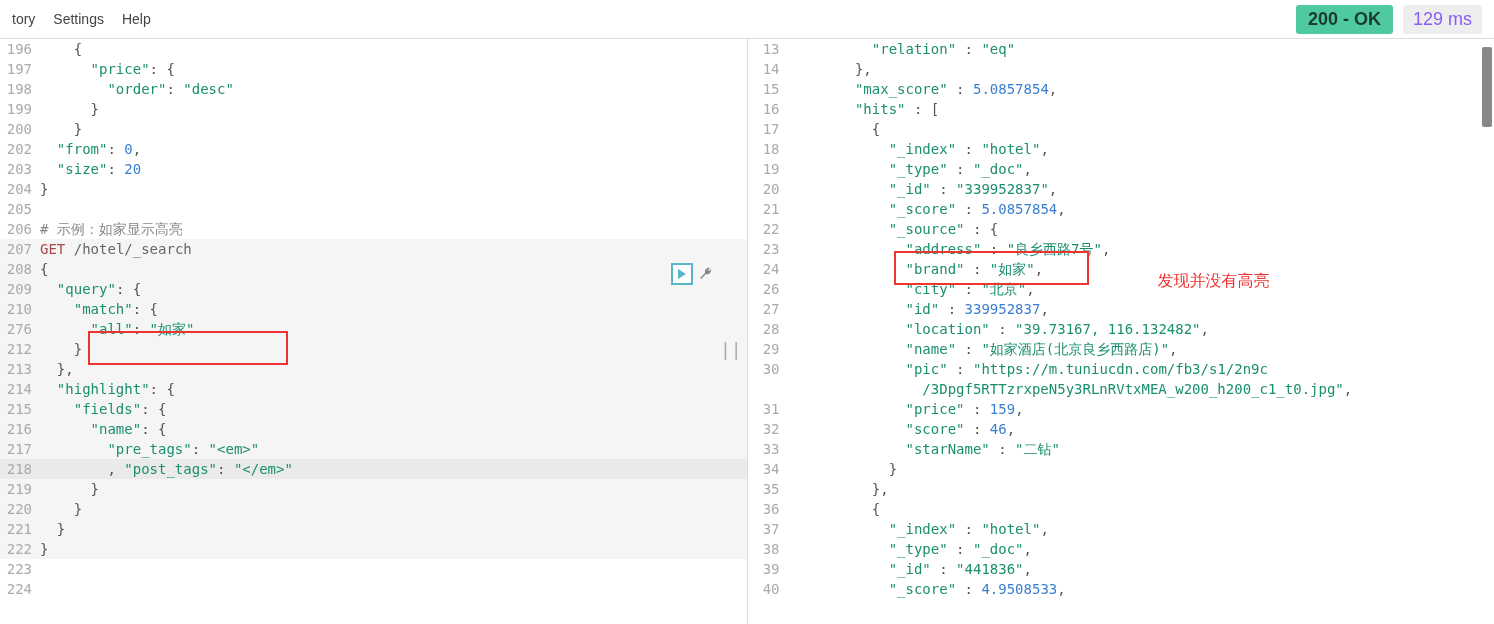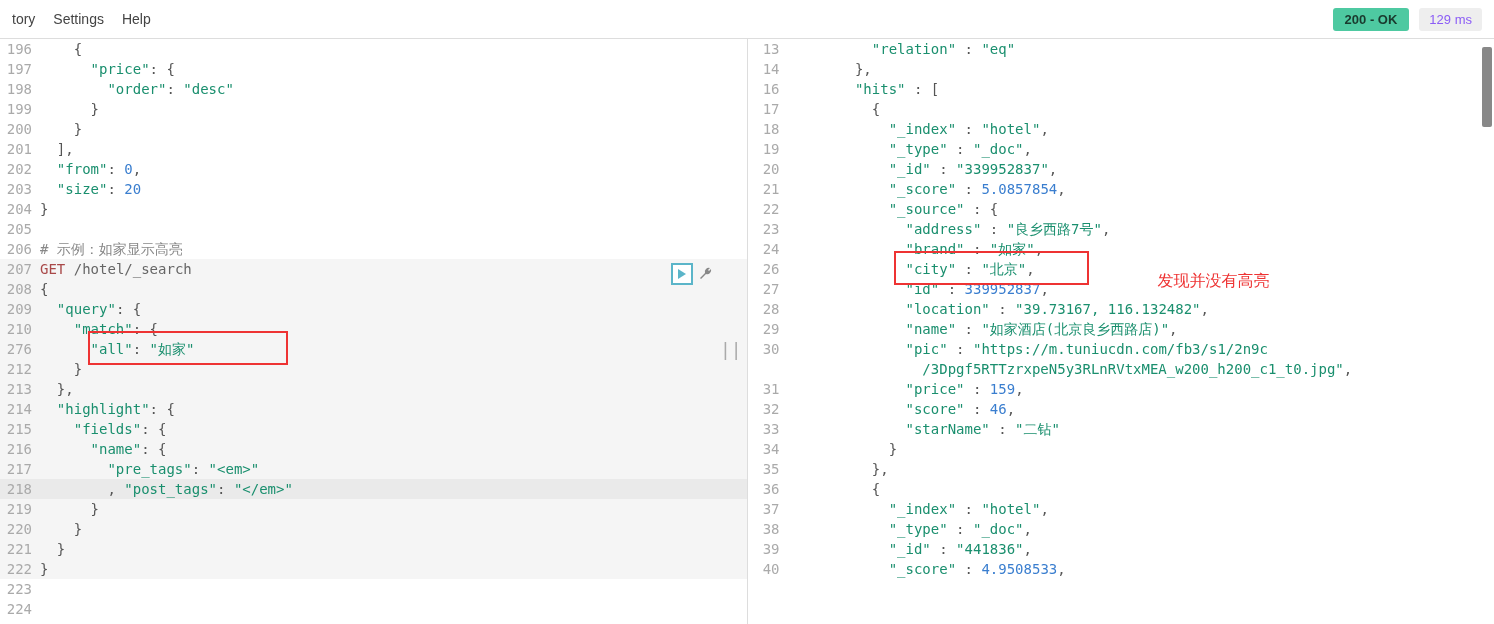--- a/index.html
+++ b/index.html
@@ -1,21 +1,21 @@
 <!DOCTYPE html>
 <html><head>
   <meta charset="utf-8">
   <style>
     * { margin: 0; padding: 0; box-sizing: border-box; }
     body { font-family: "Menlo", "Monaco", "Consolas", monospace; font-size: 14px; background: #fff; color: #333; }
     
     .topbar { display: flex; justify-content: space-between; align-items: center; padding: 19px 12px; border-bottom: 1px solid #ddd; height: 34px; }
     .topbar-left { display: flex; gap: 18px; font-family: -apple-system, sans-serif; color: #444; }
     .topbar-item { cursor: pointer; }
-    .topbar-right { display: flex; gap: 10px; align-items: center; font-family: -apple-system, sans-serif; font-size: 13px; }
+    .topbar-right { display: flex; gap: 10px; align-items: center; font-family: -apple-system, sans-serif; font-size: 18px; }
     .status-badge { background: #4ec9a1; color: #1a3a2e; padding: 4px 12px; border-radius: 3px; font-weight: 600; }
     .time-badge { background: #eee; color: #8b5cf6; padding: 4px 10px; border-radius: 3px; }
     
     .main { display: flex; height: calc(100vh - 34px); position: relative; }
     .pane { flex: 1; overflow: auto; position: relative; }
     .left-pane { border-right: 1px solid #ddd; }
     
     .gutter { width: 40px; text-align: right; color: #aaa; padding-right: 8px; user-select: none; flex-shrink: 0; }
     .code-row { display: flex; line-height: 20px; height: 20px; white-space: pre; }
     .code-content { flex: 1; position: relative; }
@@ -57,21 +57,20 @@
   </div>
 </div>
 
 <div class="main">
   <div class="pane left-pane" id="left-pane">
       <div class="code-row"><div class="gutter">196</div><div class="code-content"><span>    </span><span class="punct">{</span></div></div>
       <div class="code-row"><div class="gutter">197</div><div class="code-content"><span>      </span><span class="key">"price"</span><span class="punct">: {</span></div></div>
       <div class="code-row"><div class="gutter">198</div><div class="code-content"><span>        </span><span class="key">"order"</span><span class="punct">: </span><span class="str">"desc"</span></div></div>
       <div class="code-row"><div class="gutter">199</div><div class="code-content"><span>      </span><span class="punct">}</span></div></div>
       <div class="code-row"><div class="gutter">200</div><div class="code-content"><span>    </span><span class="punct">}</span></div></div>
-      <div class="code-row"><div class="gutter">201</div><div class="code-content"><span>  </span><span class="punct">],</span></div></div>
       <div class="code-row"><div class="gutter">202</div><div class="code-content"><span>  </span><span class="key">"from"</span><span class="punct">: </span><span class="num">0</span><span class="punct">,</span></div></div>
       <div class="code-row"><div class="gutter">203</div><div class="code-content"><span>  </span><span class="key">"size"</span><span class="punct">: </span><span class="num">20</span></div></div>
       <div class="code-row"><div class="gutter">204</div><div class="code-content"><span></span><span class="punct">}</span></div></div>
       <div class="code-row"><div class="gutter">205</div><div class="code-content"><span></span></div></div>
       <div class="code-row"><div class="gutter">206</div><div class="code-content"><span></span><span class="comment"># 示例：如家显示高亮</span></div></div>
       <div class="code-row active-region"><div class="gutter">207</div><div class="code-content"><span></span><span class="method">GET</span><span> </span><span class="path">/hotel/_search</span></div></div>
       <div class="code-row active-region"><div class="gutter">208</div><div class="code-content"><span></span><span class="punct">{</span></div></div>
       <div class="code-row active-region"><div class="gutter">209</div><div class="code-content"><span>  </span><span class="key">"query"</span><span class="punct">: {</span></div></div>
       <div class="code-row active-region"><div class="gutter">210</div><div class="code-content"><span>    </span><span class="key">"match"</span><span class="punct">: {</span></div></div>
       <div class="code-row active-region"><div class="gutter">276</div><div class="code-content"><span>      </span><span class="key">"all"</span><span class="punct">: </span><span class="str">"如家"</span></div></div>
@@ -101,20 +100,21 @@
       </div>
     </div>
     <div class="red-box" style="left:88px; top:292px; width:200px; height:34px;"></div>
   </div>
 
   <div class="splitter">||</div>
 
   <div class="pane" id="right-pane">
       <div class="code-row"><div class="gutter">13</div><div class="code-content"><span>          </span><span class="key">"relation"</span><span class="punct"> : </span><span class="str">"eq"</span></div></div>
       <div class="code-row"><div class="gutter">14</div><div class="code-content"><span>        </span><span class="punct">},</span></div></div>
+      <div class="code-row"><div class="gutter">15</div><div class="code-content"><span>        </span><span class="key">"max_score"</span><span class="punct"> : </span><span class="num">5.0857854</span><span class="punct">,</span></div></div>
       <div class="code-row"><div class="gutter">16</div><div class="code-content"><span>        </span><span class="key">"hits"</span><span class="punct"> : [</span></div></div>
       <div class="code-row"><div class="gutter">17</div><div class="code-content"><span>          </span><span class="punct">{</span></div></div>
       <div class="code-row"><div class="gutter">18</div><div class="code-content"><span>            </span><span class="key">"_index"</span><span class="punct"> : </span><span class="str">"hotel"</span><span class="punct">,</span></div></div>
       <div class="code-row"><div class="gutter">19</div><div class="code-content"><span>            </span><span class="key">"_type"</span><span class="punct"> : </span><span class="str">"_doc"</span><span class="punct">,</span></div></div>
       <div class="code-row"><div class="gutter">20</div><div class="code-content"><span>            </span><span class="key">"_id"</span><span class="punct"> : </span><span class="str">"339952837"</span><span class="punct">,</span></div></div>
       <div class="code-row"><div class="gutter">21</div><div class="code-content"><span>            </span><span class="key">"_score"</span><span class="punct"> : </span><span class="num">5.0857854</span><span class="punct">,</span></div></div>
       <div class="code-row"><div class="gutter">22</div><div class="code-content"><span>            </span><span class="key">"_source"</span><span class="punct"> : {</span></div></div>
       <div class="code-row"><div class="gutter">23</div><div class="code-content"><span>              </span><span class="key">"address"</span><span class="punct"> : </span><span class="str">"良乡西路7号"</span><span class="punct">,</span></div></div>
       <div class="code-row"><div class="gutter">24</div><div class="code-content"><span>              </span><span class="key">"brand"</span><span class="punct"> : </span><span class="str">"如家"</span><span class="punct">,</span></div></div>
       <div class="code-row"><div class="gutter">26</div><div class="code-content"><span>              </span><span class="key">"city"</span><span class="punct"> : </span><span class="str">"北京"</span><span class="punct">,</span></div></div>

